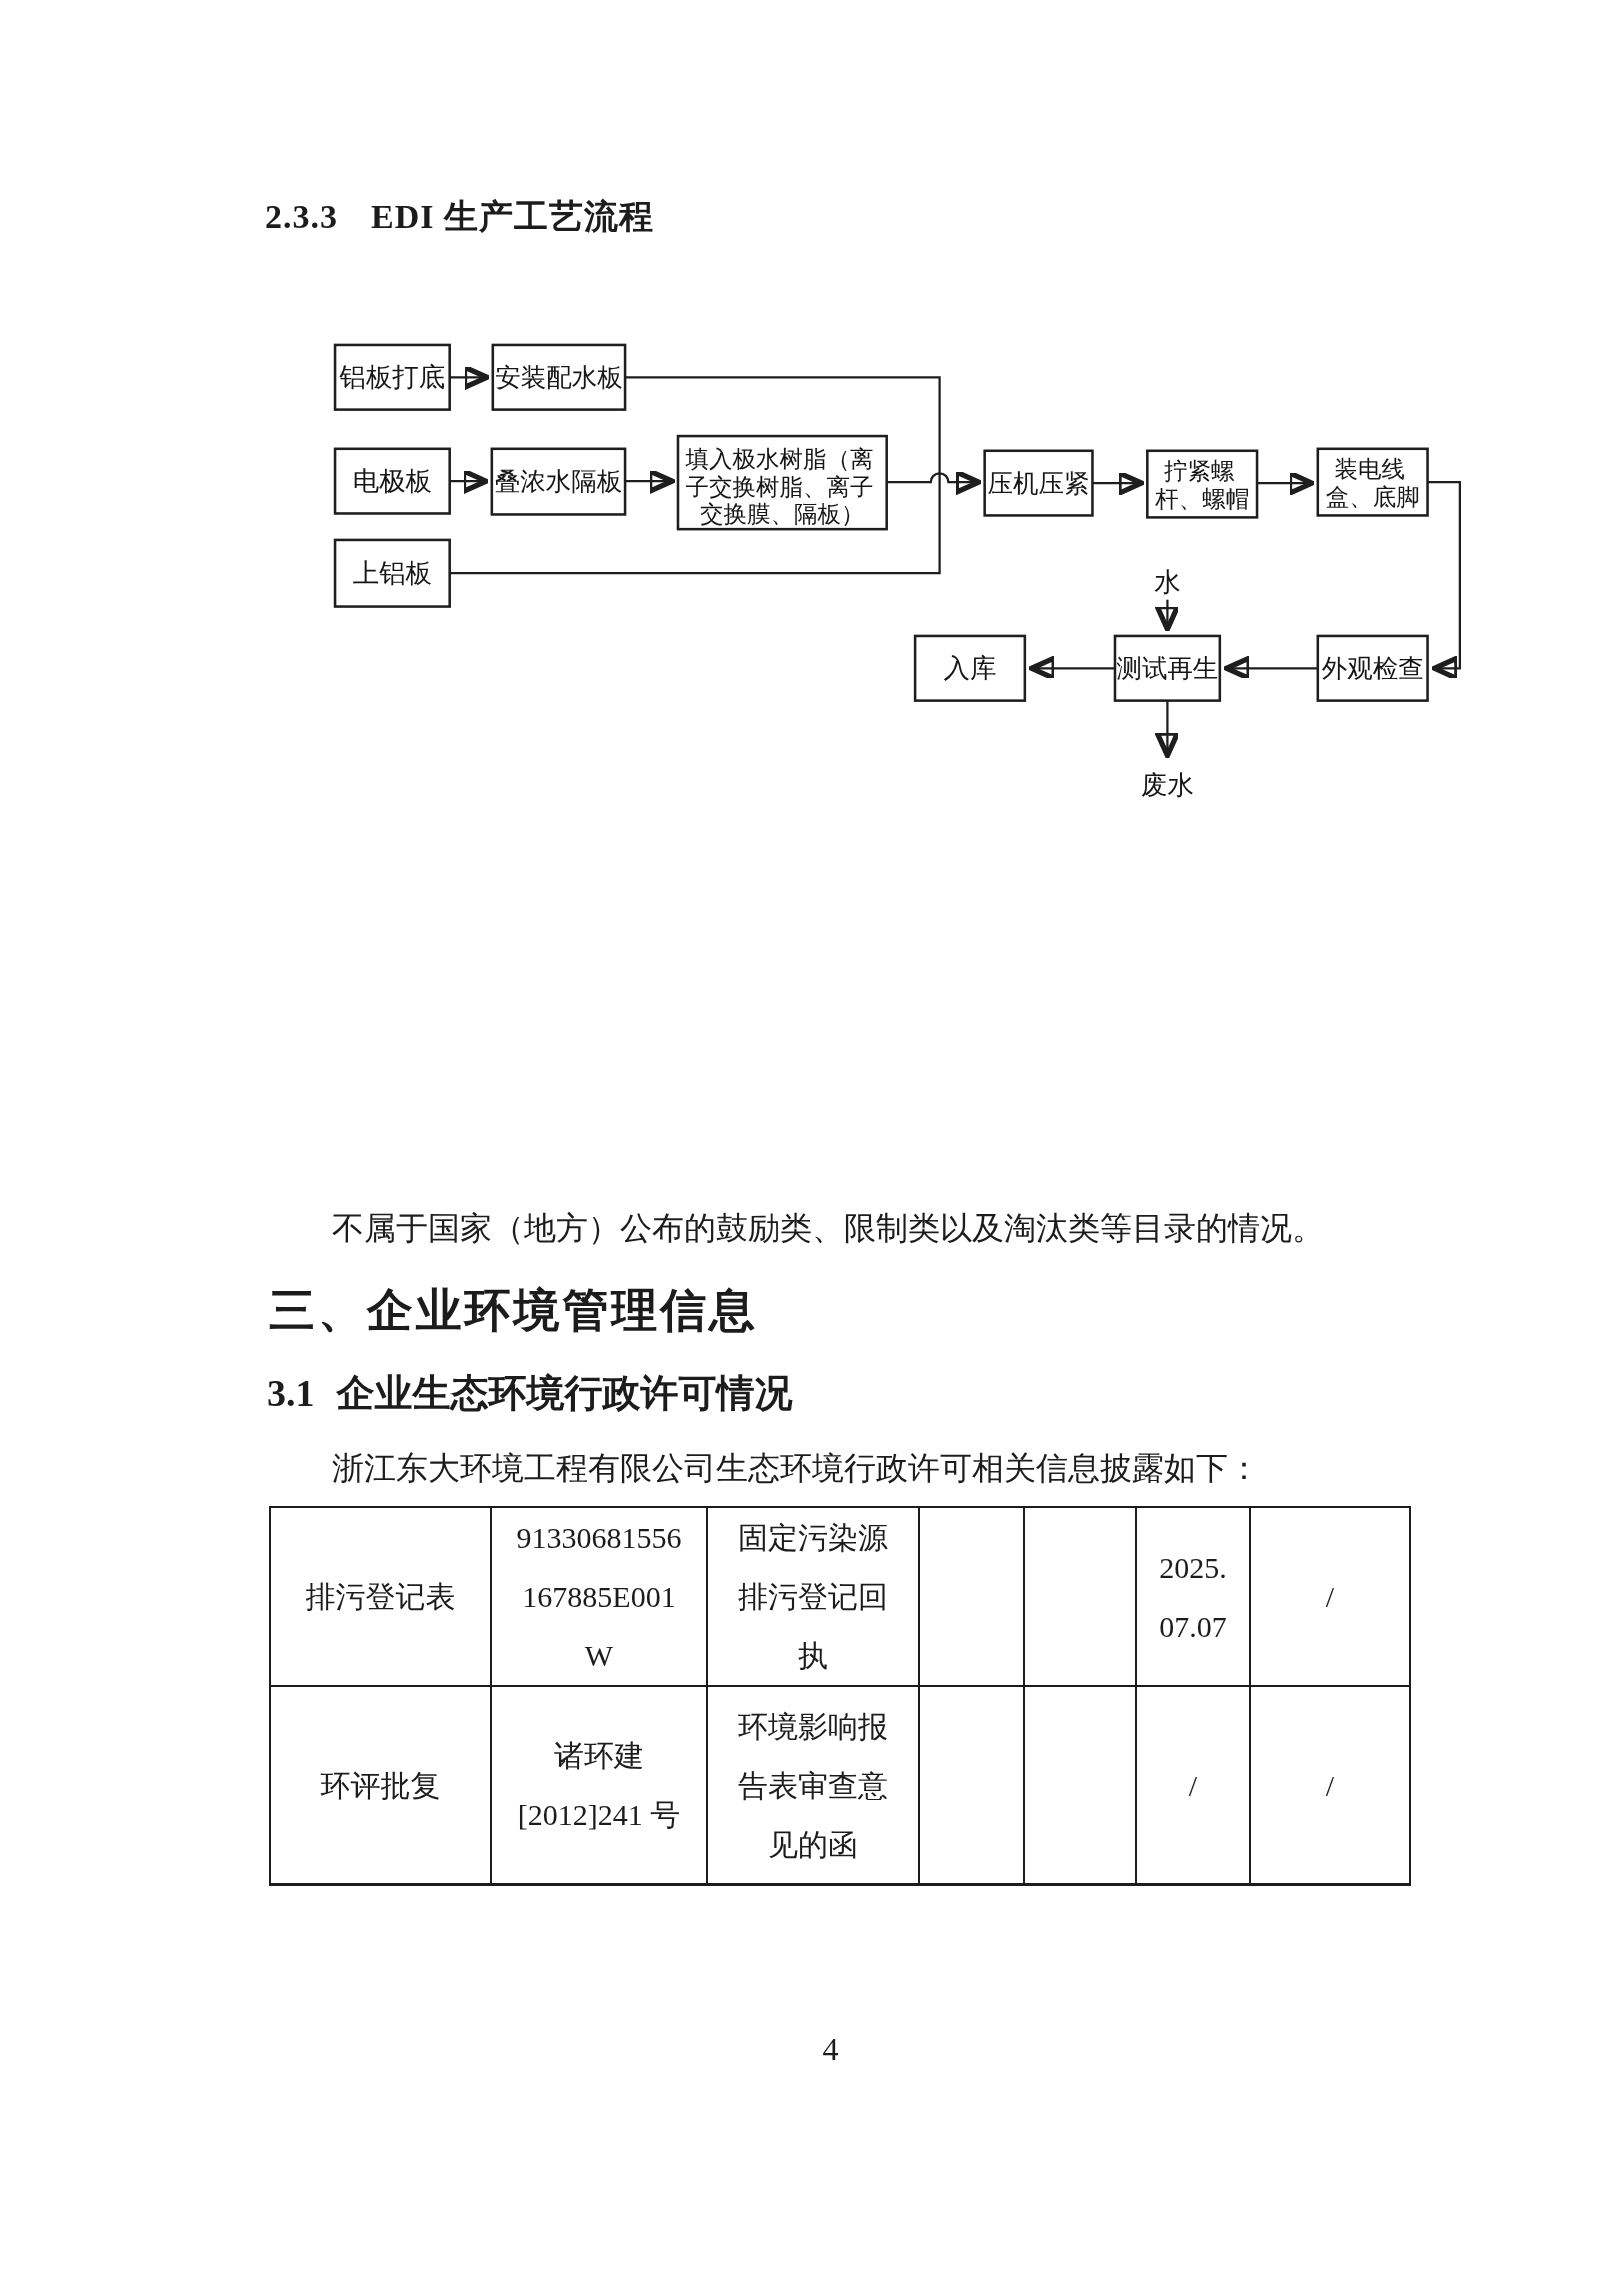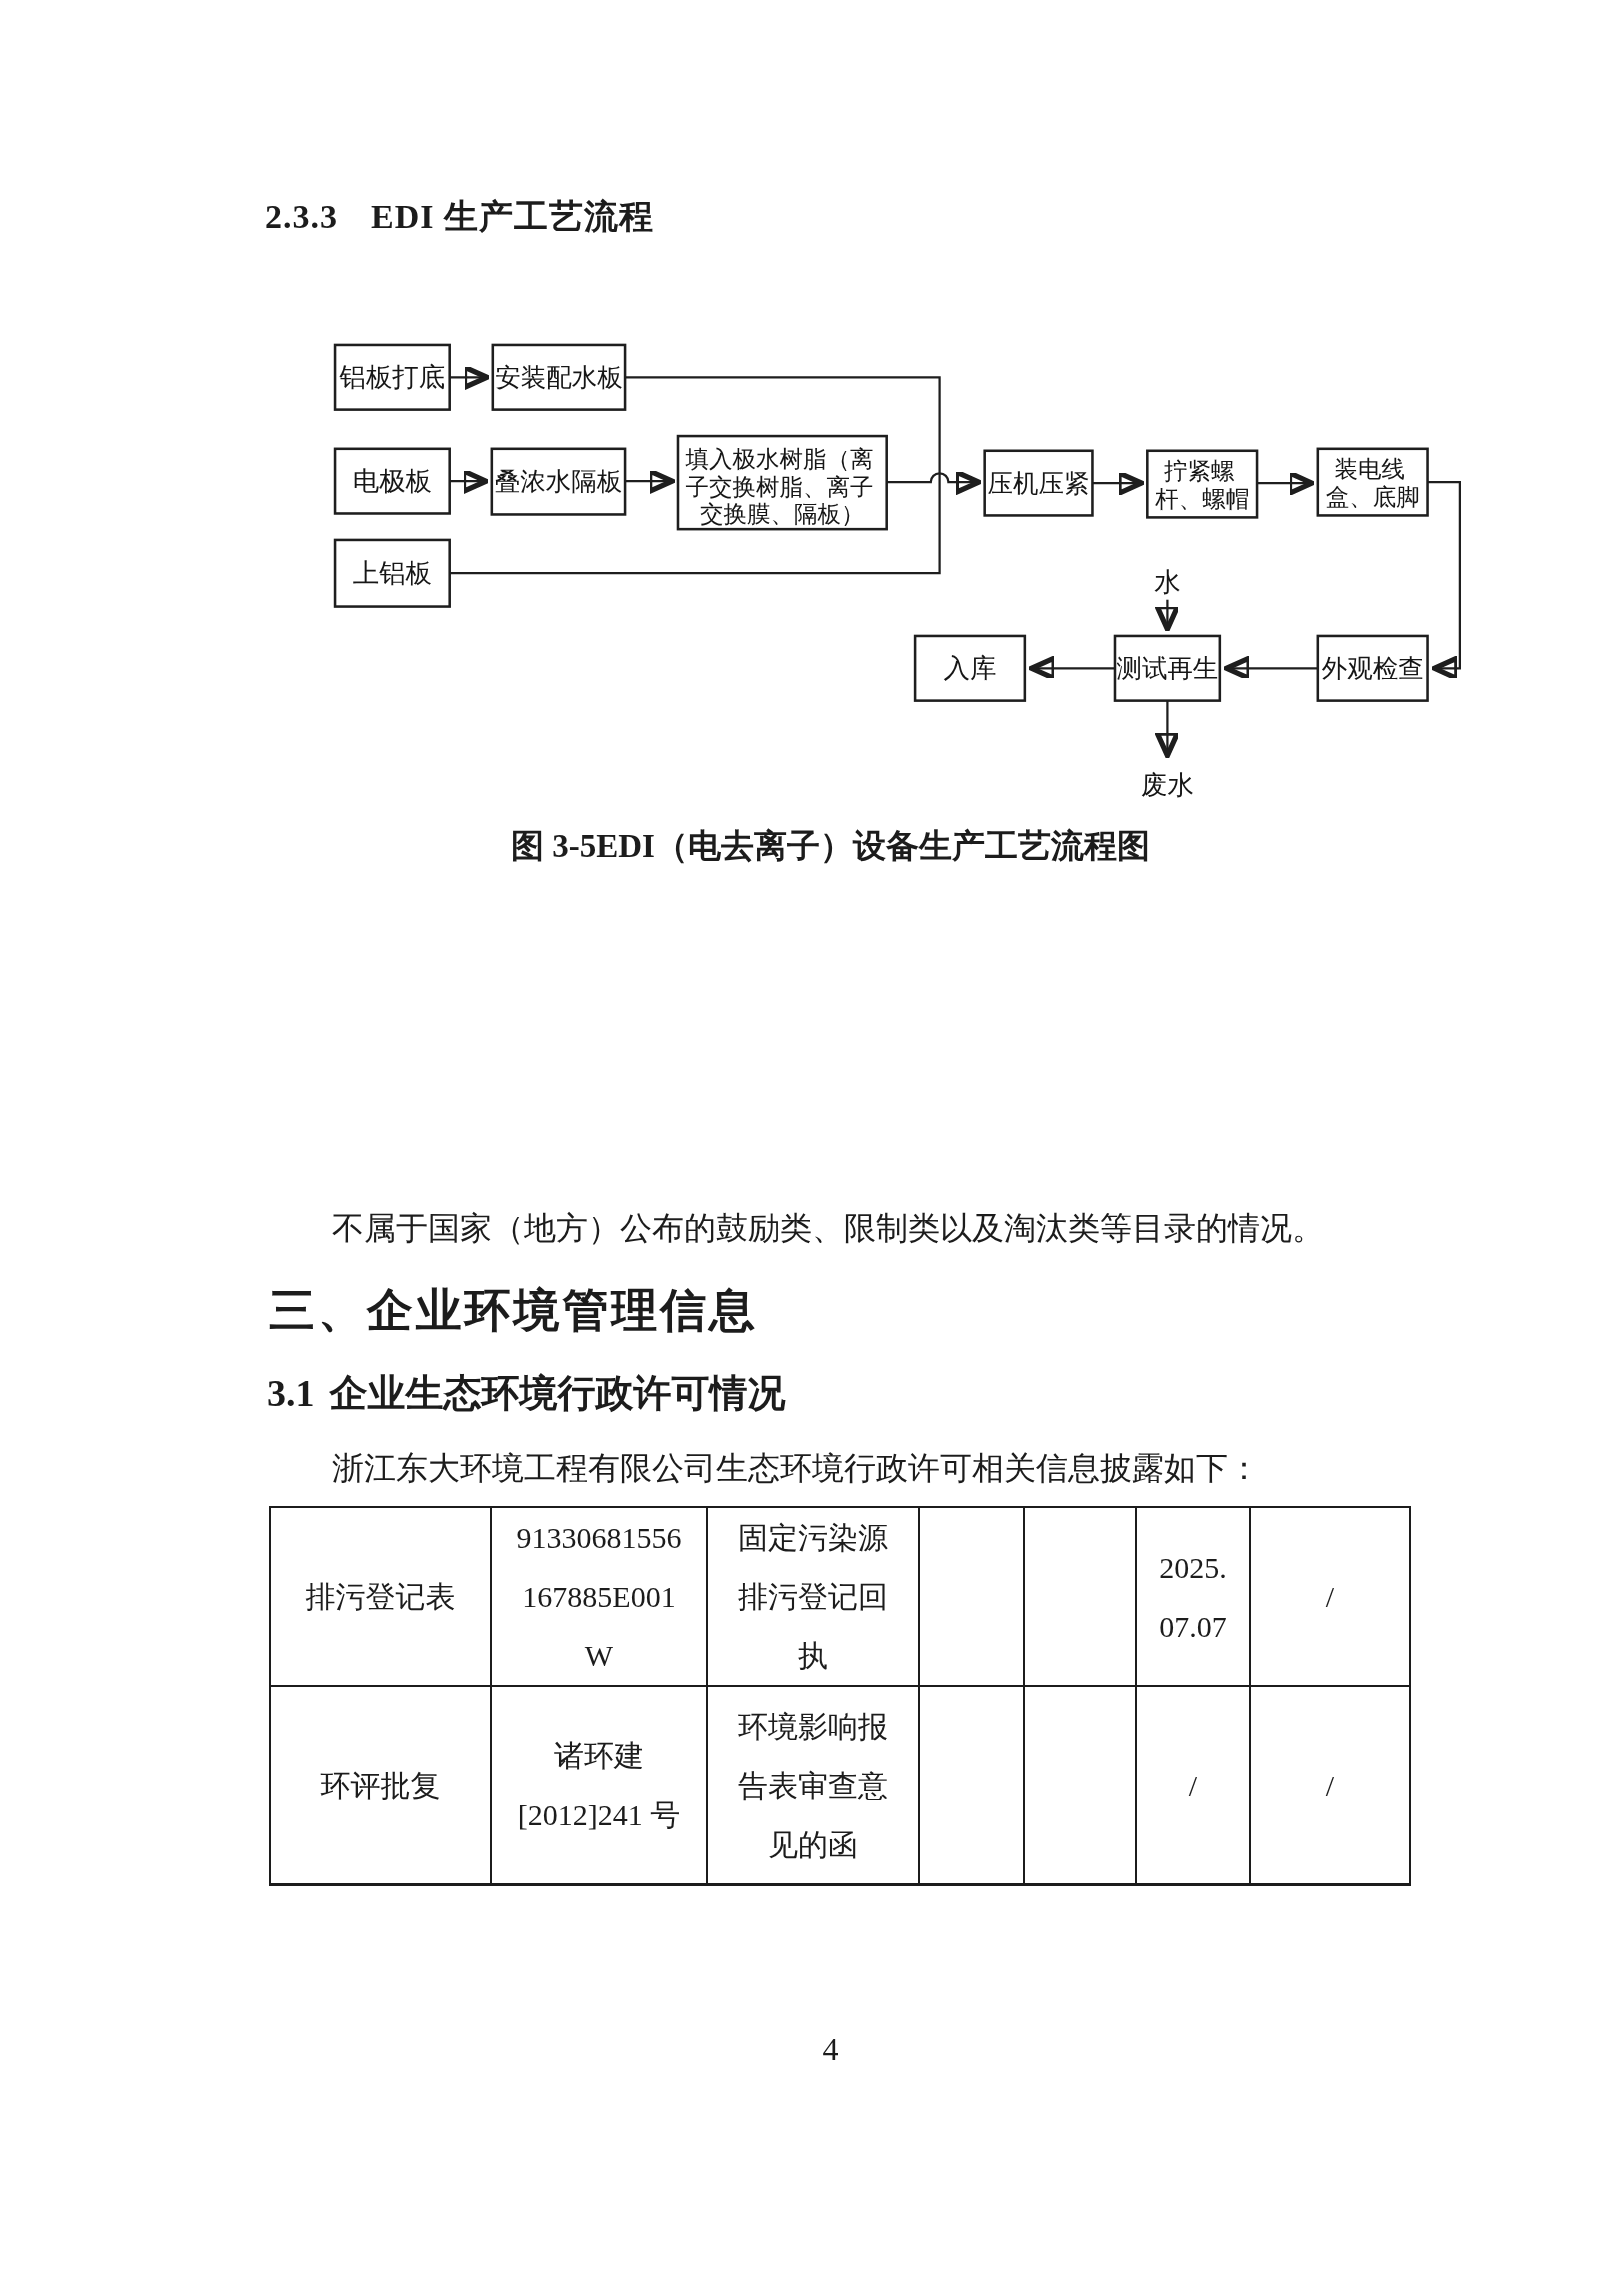--- a/index.html
+++ b/index.html
@@ -10,21 +10,21 @@
     color:#1c1c1c;
     font-family:"Liberation Serif","DejaVu Serif",serif;
     overflow:hidden;
   }
   .abs{position:absolute;}
   
   .h-section{left:265px;top:194px;font-size:34px;font-weight:bold;letter-spacing:1px;}
   .h-section .num{margin-right:33px;}
   .h-chapter{left:269px;top:1280px;font-size:46px;font-weight:bold;letter-spacing:2.9px;}
   .h-sub{left:267px;top:1368px;font-size:38px;font-weight:bold;}
-  .h-sub .num{margin-right:15px;}
+  .h-sub .num{margin-right:22px;}
   
   .flow{left:176px;top:294px;}
   .flow rect{fill:none;stroke:#1e1e1e;stroke-width:2.6;}
   .flow path,.flow polyline{fill:none;stroke:#1e1e1e;stroke-width:2.3;}
   .flow text{fill:#161616;font-family:"Liberation Serif","DejaVu Serif",serif;}
   .t27{font-size:27px;}
   .t26{font-size:26px;}
   .t24{font-size:24px;}
   
   .caption{left:267px;top:824px;width:1127px;text-align:center;font-size:33px;font-weight:bold;}
@@ -117,21 +117,20 @@
     <rect x="958" y="349" width="107" height="66"></rect>
     <text class="t26" x="1011.5" y="391" text-anchor="middle">测试再生</text>
 
     <rect x="1165" y="349" width="112" height="66"></rect>
     <text class="t26" x="1221" y="391" text-anchor="middle">外观检查</text>
 
     <text class="t27" x="1011.5" y="303" text-anchor="middle">水</text>
     <text class="t27" x="1011.5" y="510" text-anchor="middle">废水</text>
   </svg>
 
-  <div class="abs caption">图 3-5EDI（电去离子）设备生产工艺流程图</div>
 
 
 
   <div class="abs bodyline indent" style="top:1207px;">不属于国家（地方）公布的鼓励类、限制类以及淘汰类等目录的情况。</div>
 
   <div class="abs h-chapter">三、企业环境管理信息</div>
 
   <div class="abs h-sub">
     <span class="num">3.1</span><span>企业生态环境行政许可情况</span>
   </div>

